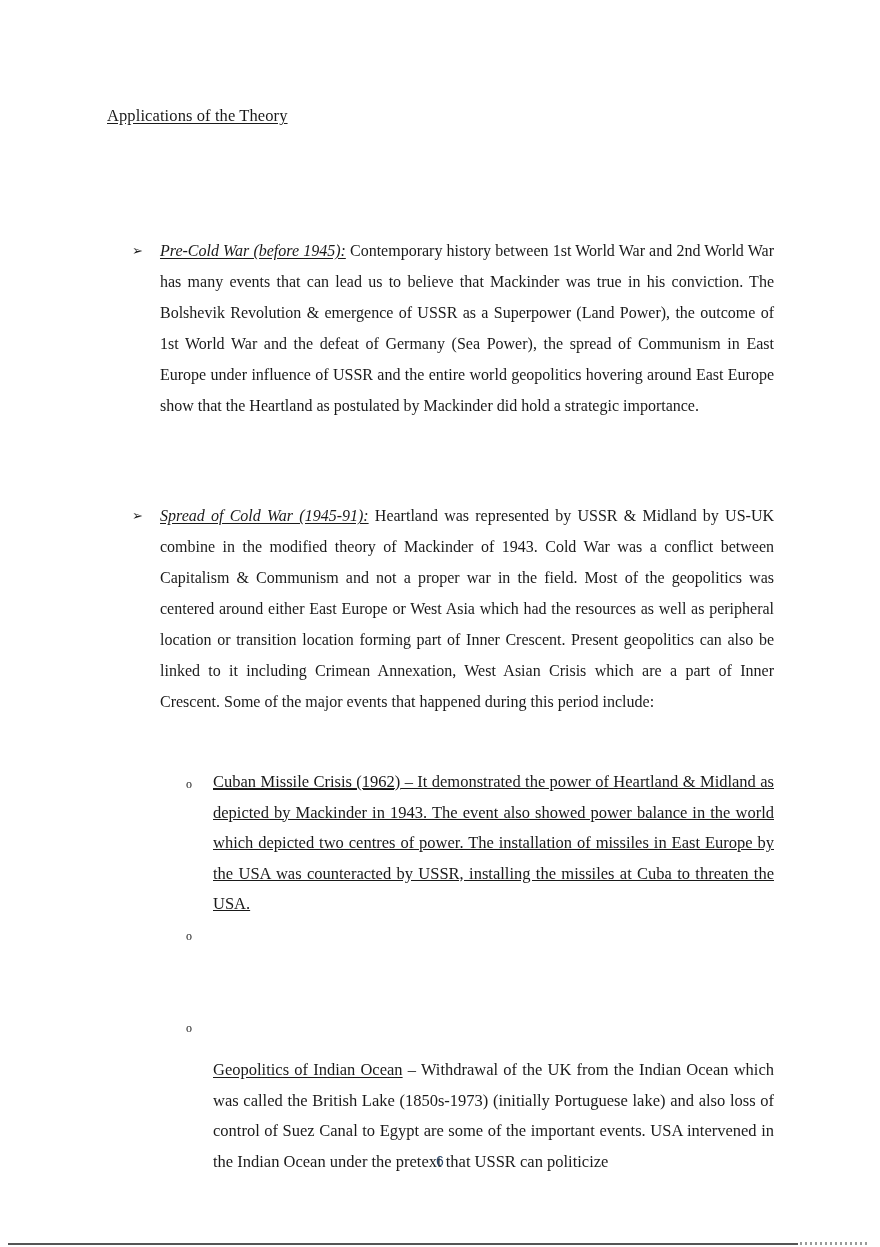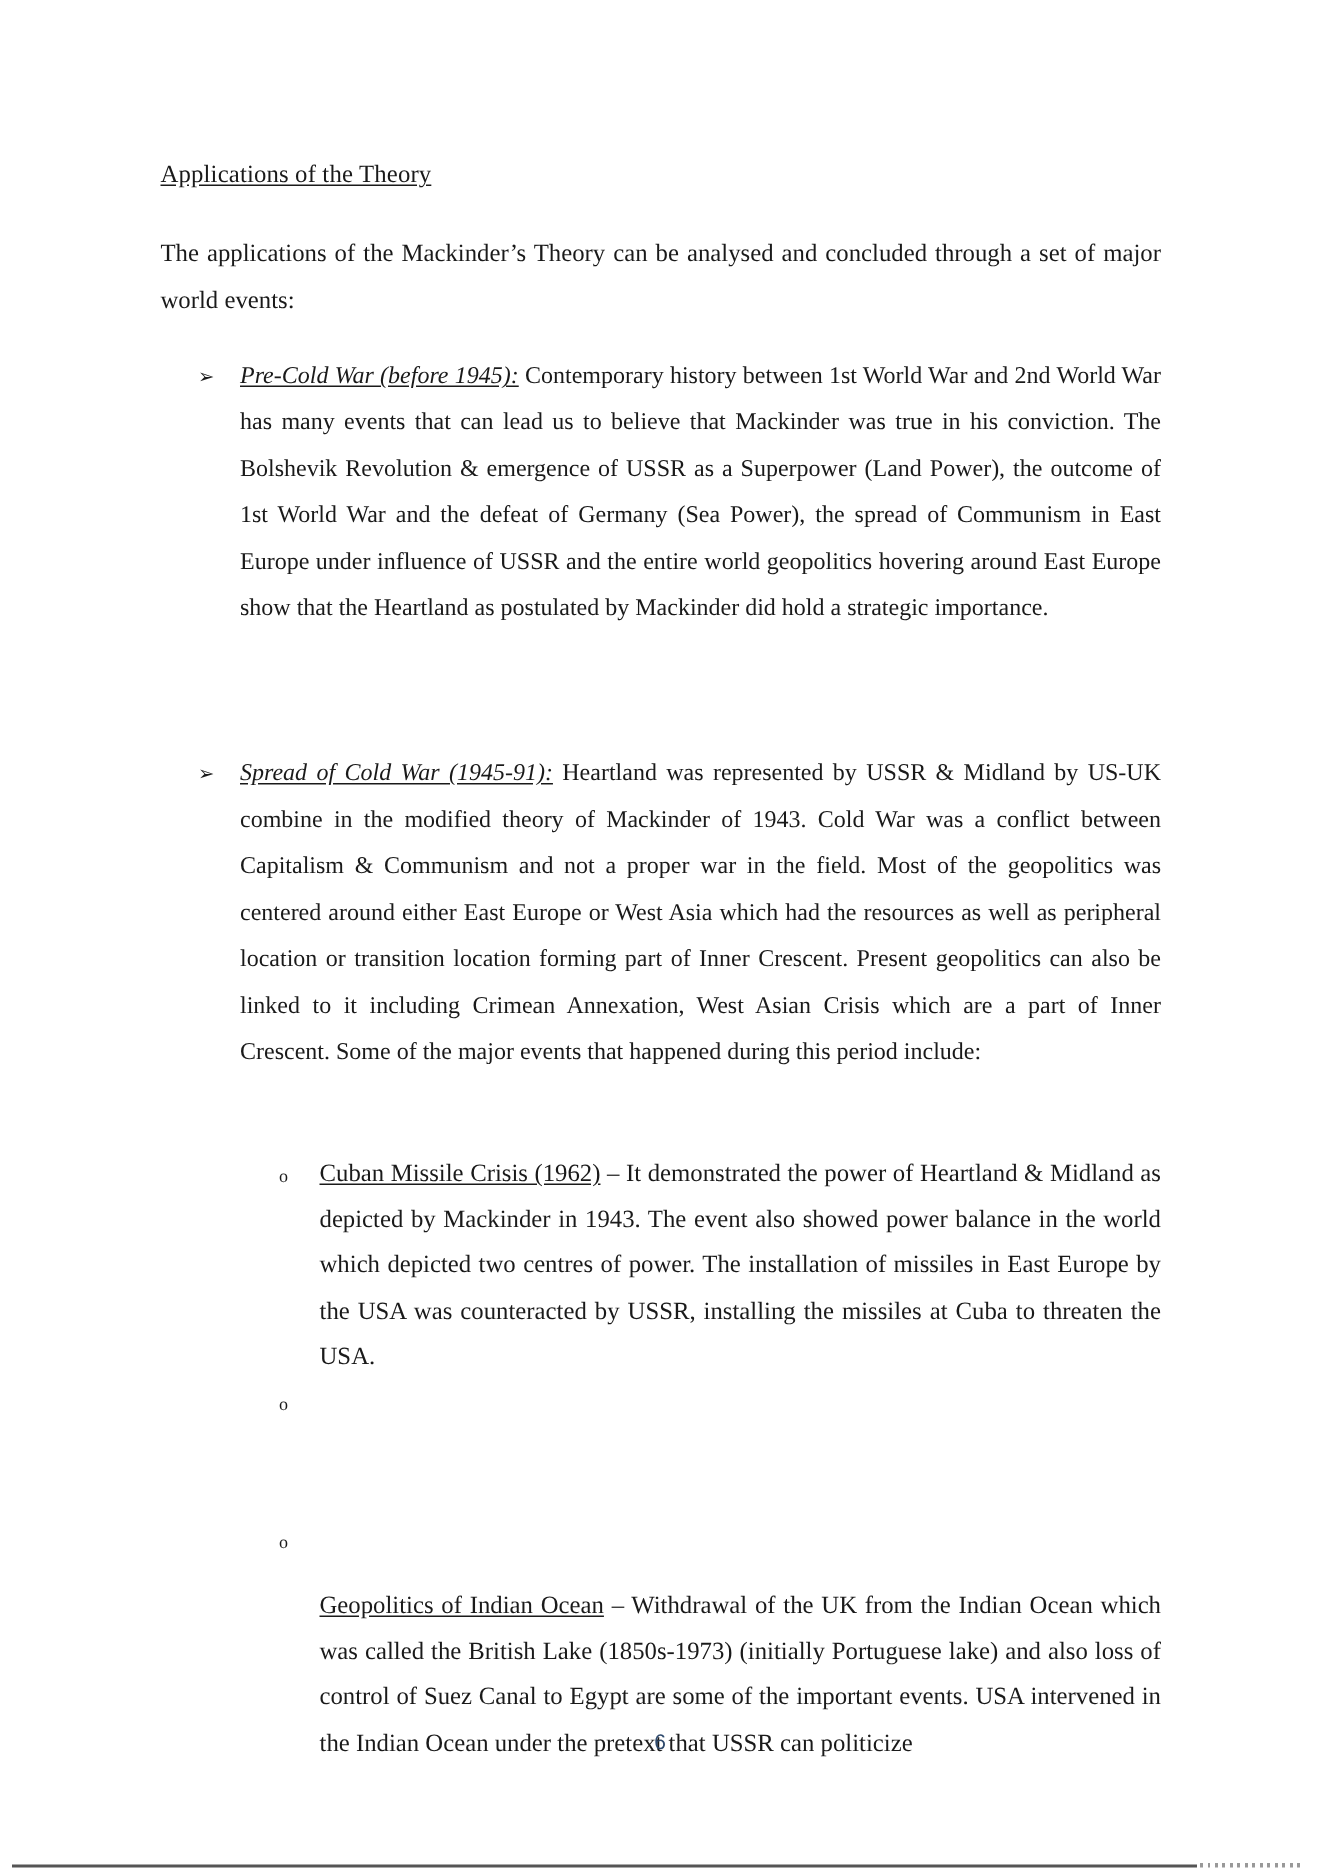--- a/index.html
+++ b/index.html
@@ -40,34 +40,33 @@
     .bottom-dots {
       position: absolute; left: 800px; top: 1242px; width: 70px; height: 3px;
       background: repeating-linear-gradient(90deg, #999 0 2px, transparent 2px 5px);
     }
   </style>
 </head>
 <body>
 
 <div class="page">
   <div class="heading">Applications of the Theory</div>
-  <div class="intro">The applications of the Mackinder’s Theory can be analysed and concluded through a set of major world events:</div>
 
   <div class="arrow" style="top:235px;">➢</div>
   <div class="block" style="top:235px;">
     <span class="label-i">Pre-Cold War (before 1945):</span><span> Contemporary history between 1st World War and 2nd World War has many events that can lead us to believe that Mackinder was true in his conviction. The Bolshevik Revolution &amp; emergence of USSR as a Superpower (Land Power), the outcome of 1st World War and the defeat of Germany (Sea Power), the spread of Communism in East Europe under influence of USSR and the entire world geopolitics hovering around East Europe show that the Heartland as postulated by Mackinder did hold a strategic importance.</span>
   </div>
 
   <div class="arrow" style="top:500px;">➢</div>
   <div class="block" style="top:500px;">
     <span class="label-i">Spread of Cold War (1945-91):</span><span> Heartland was represented by USSR &amp; Midland by US-UK combine in the modified theory of Mackinder of 1943. Cold War was a conflict between Capitalism &amp; Communism and not a proper war in the field. Most of the geopolitics was centered around either East Europe or West Asia which had the resources as well as peripheral location or transition location forming part of Inner Crescent. Present geopolitics can also be linked to it including Crimean Annexation, West Asian Crisis which are a part of Inner Crescent. Some of the major events that happened during this period include:</span>
   </div>
 
   <div class="circ" style="top:769px;">o</div>
-  <div class="sub" style="top:767px;">
+  <div class="sub" style="top:767px;text-decoration:underline;">
     <span class="label-u">Cuban Missile Crisis (1962)</span><span> – It demonstrated the power of Heartland &amp; Midland as depicted by Mackinder in 1943. The event also showed power balance in the world which depicted two centres of power. The installation of missiles in East Europe by the USA was counteracted by USSR, installing the missiles at Cuba to threaten the USA.</span>
   </div>
 
   <div class="circ" style="top:921px;">o</div>
 
   <div class="circ" style="top:1013px;">o</div>
   <div class="sub" style="top:1011px;margin-top:44px;">
     <span class="label-u">Geopolitics of Indian Ocean</span><span> – Withdrawal of the UK from the Indian Ocean which was called the British Lake (1850s-1973) (initially Portuguese lake) and also loss of control of Suez Canal to Egypt are some of the important events. USA intervened in the Indian Ocean under the pretext that USSR can politicize</span>
   </div>
 

